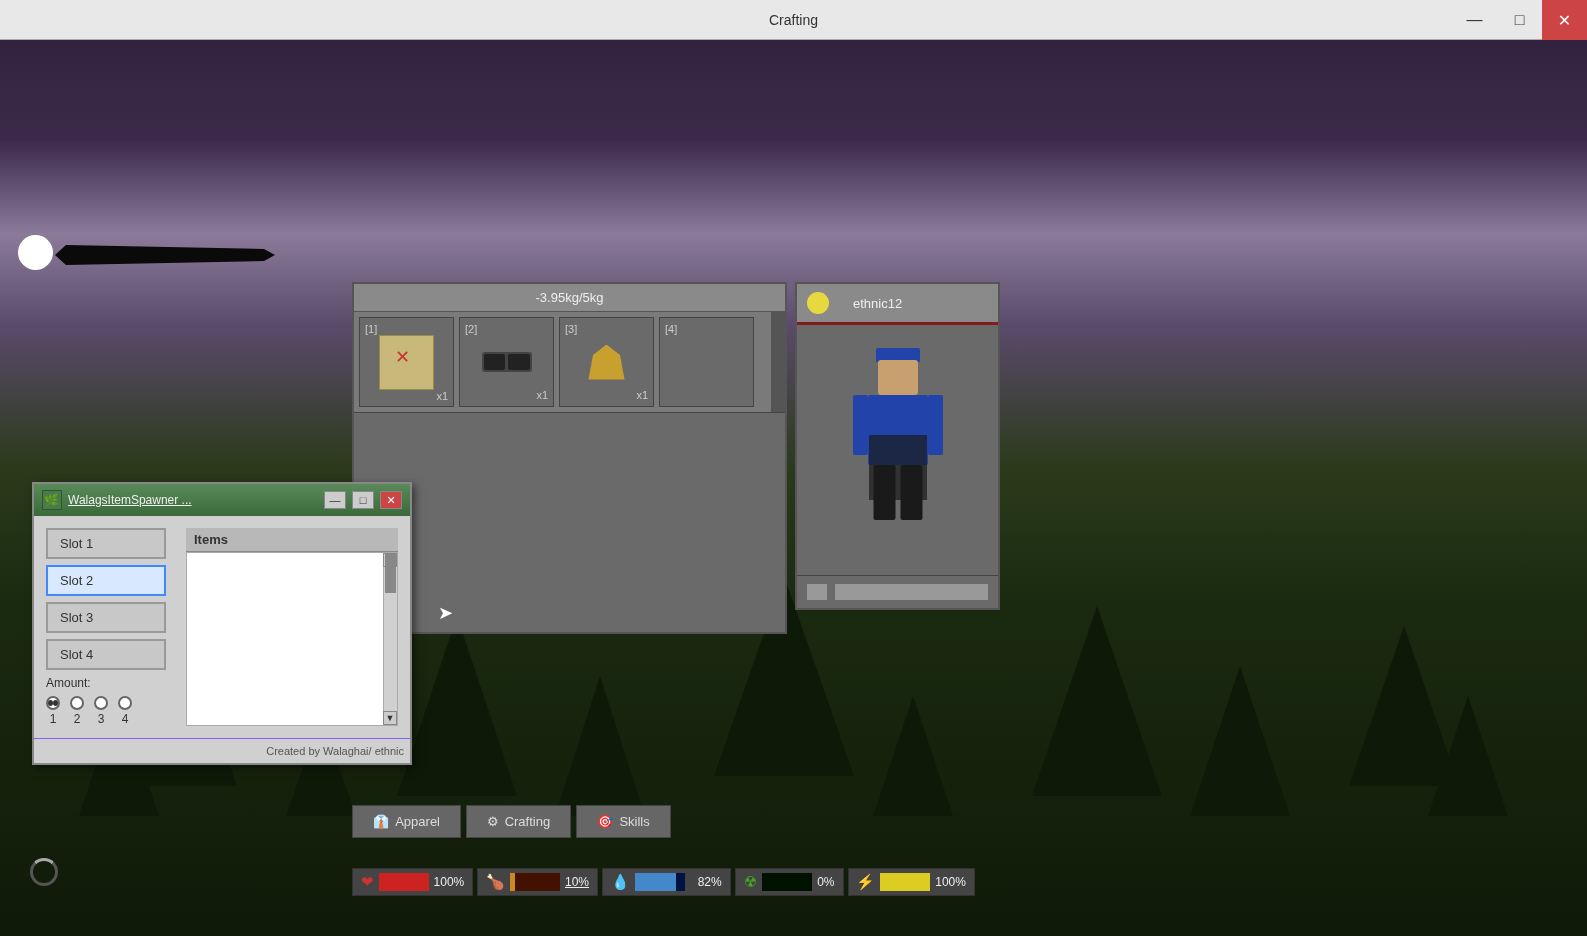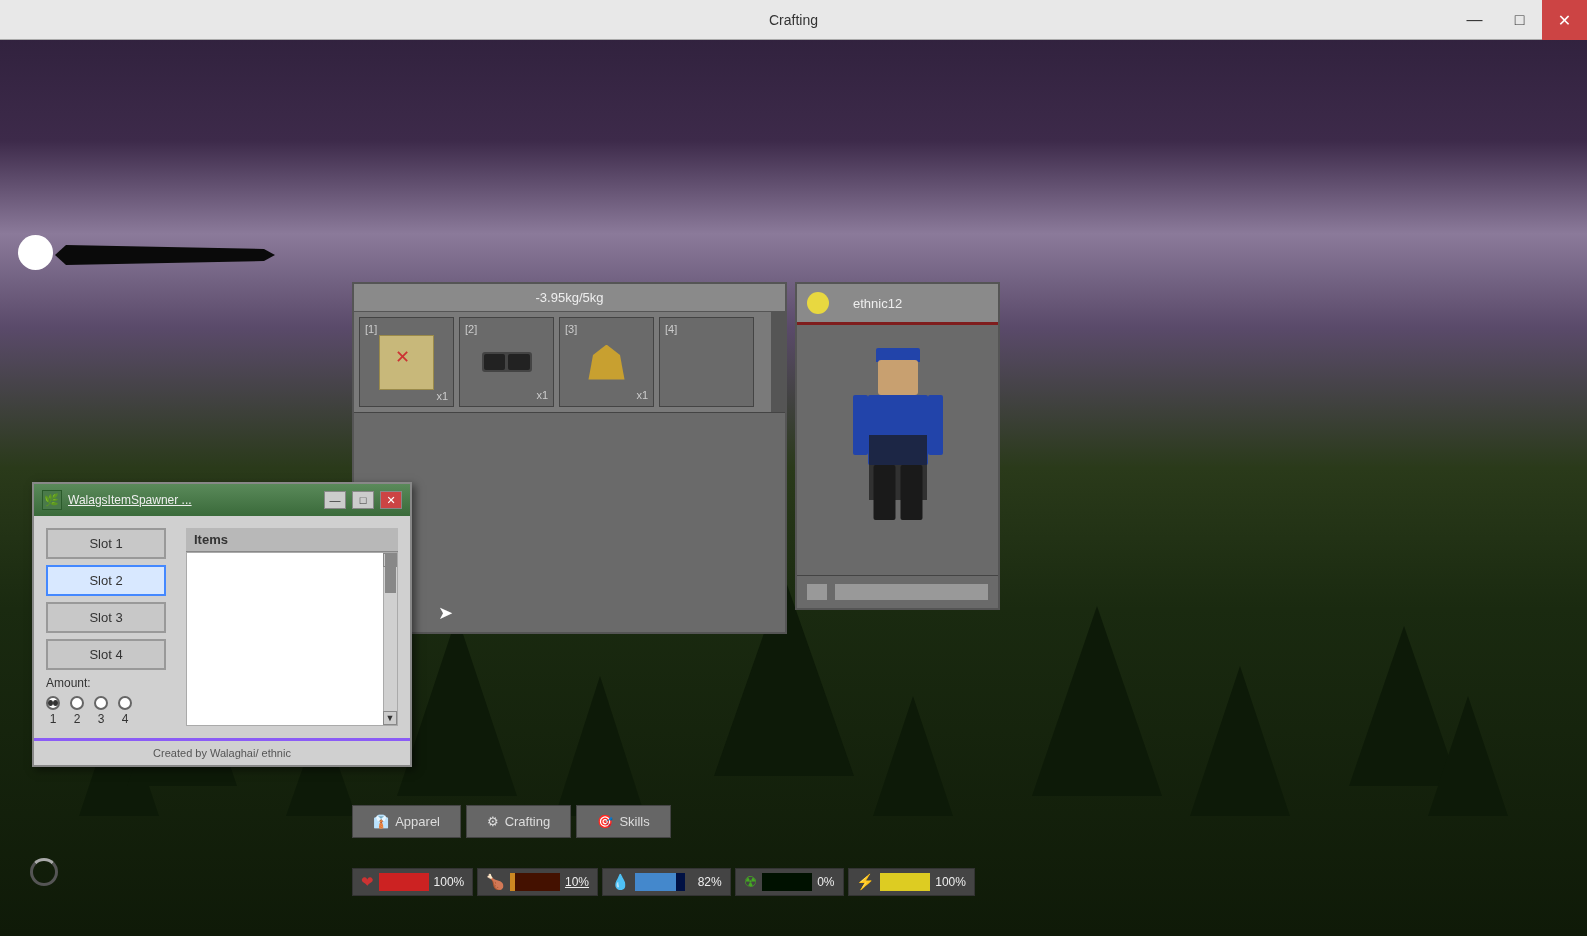--- a/index.html
+++ b/index.html
@@ -452,21 +452,21 @@
     }
 
     .spawner-slot-btn {
       width: 120px;
       padding: 6px 12px;
       background: #c8c8c8;
       border: 2px solid #999;
       font-size: 13px;
       color: #333;
       cursor: pointer;
-      text-align: center;
+      text-align: left;
     }
 
     .spawner-slot-btn.active {
       border-color: #4488ff;
       background: #d8e8ff;
     }
 
     .spawner-amount {
       font-size: 12px;
       color: #333;
@@ -569,26 +569,26 @@
       justify-content: center;
       font-size: 9px;
       color: #333;
       cursor: pointer;
     }
 
     .scroll-up { top: 0; }
     .scroll-down { bottom: 0; }
 
     .spawner-footer {
-      text-align: center;
+      text-align: right;
       padding: 6px;
       font-size: 11px;
       color: #555;
       background: #d0d0d0;
-      border-top: 3px solid #8b5cf6;
+      border-top: 1px solid #8b5cf6;
     }
 
     
     .loading-spinner {
       position: absolute;
       bottom: 50px;
       left: 30px;
       width: 28px;
       height: 28px;
       border: 3px solid #555;

